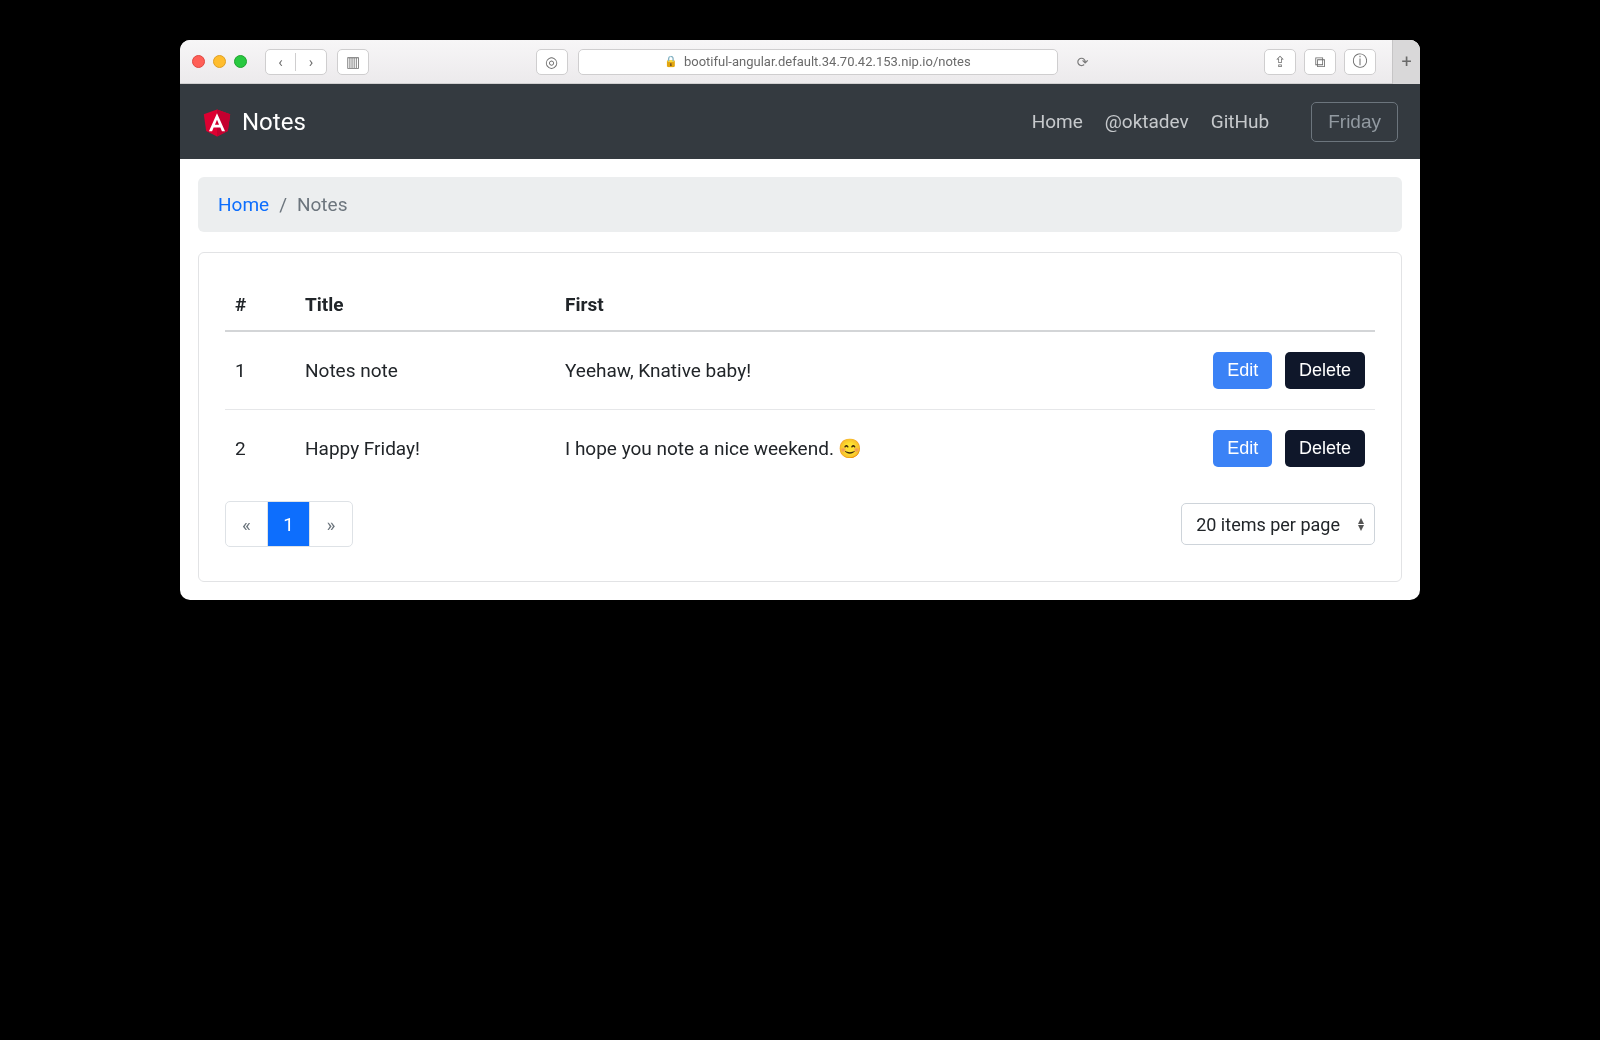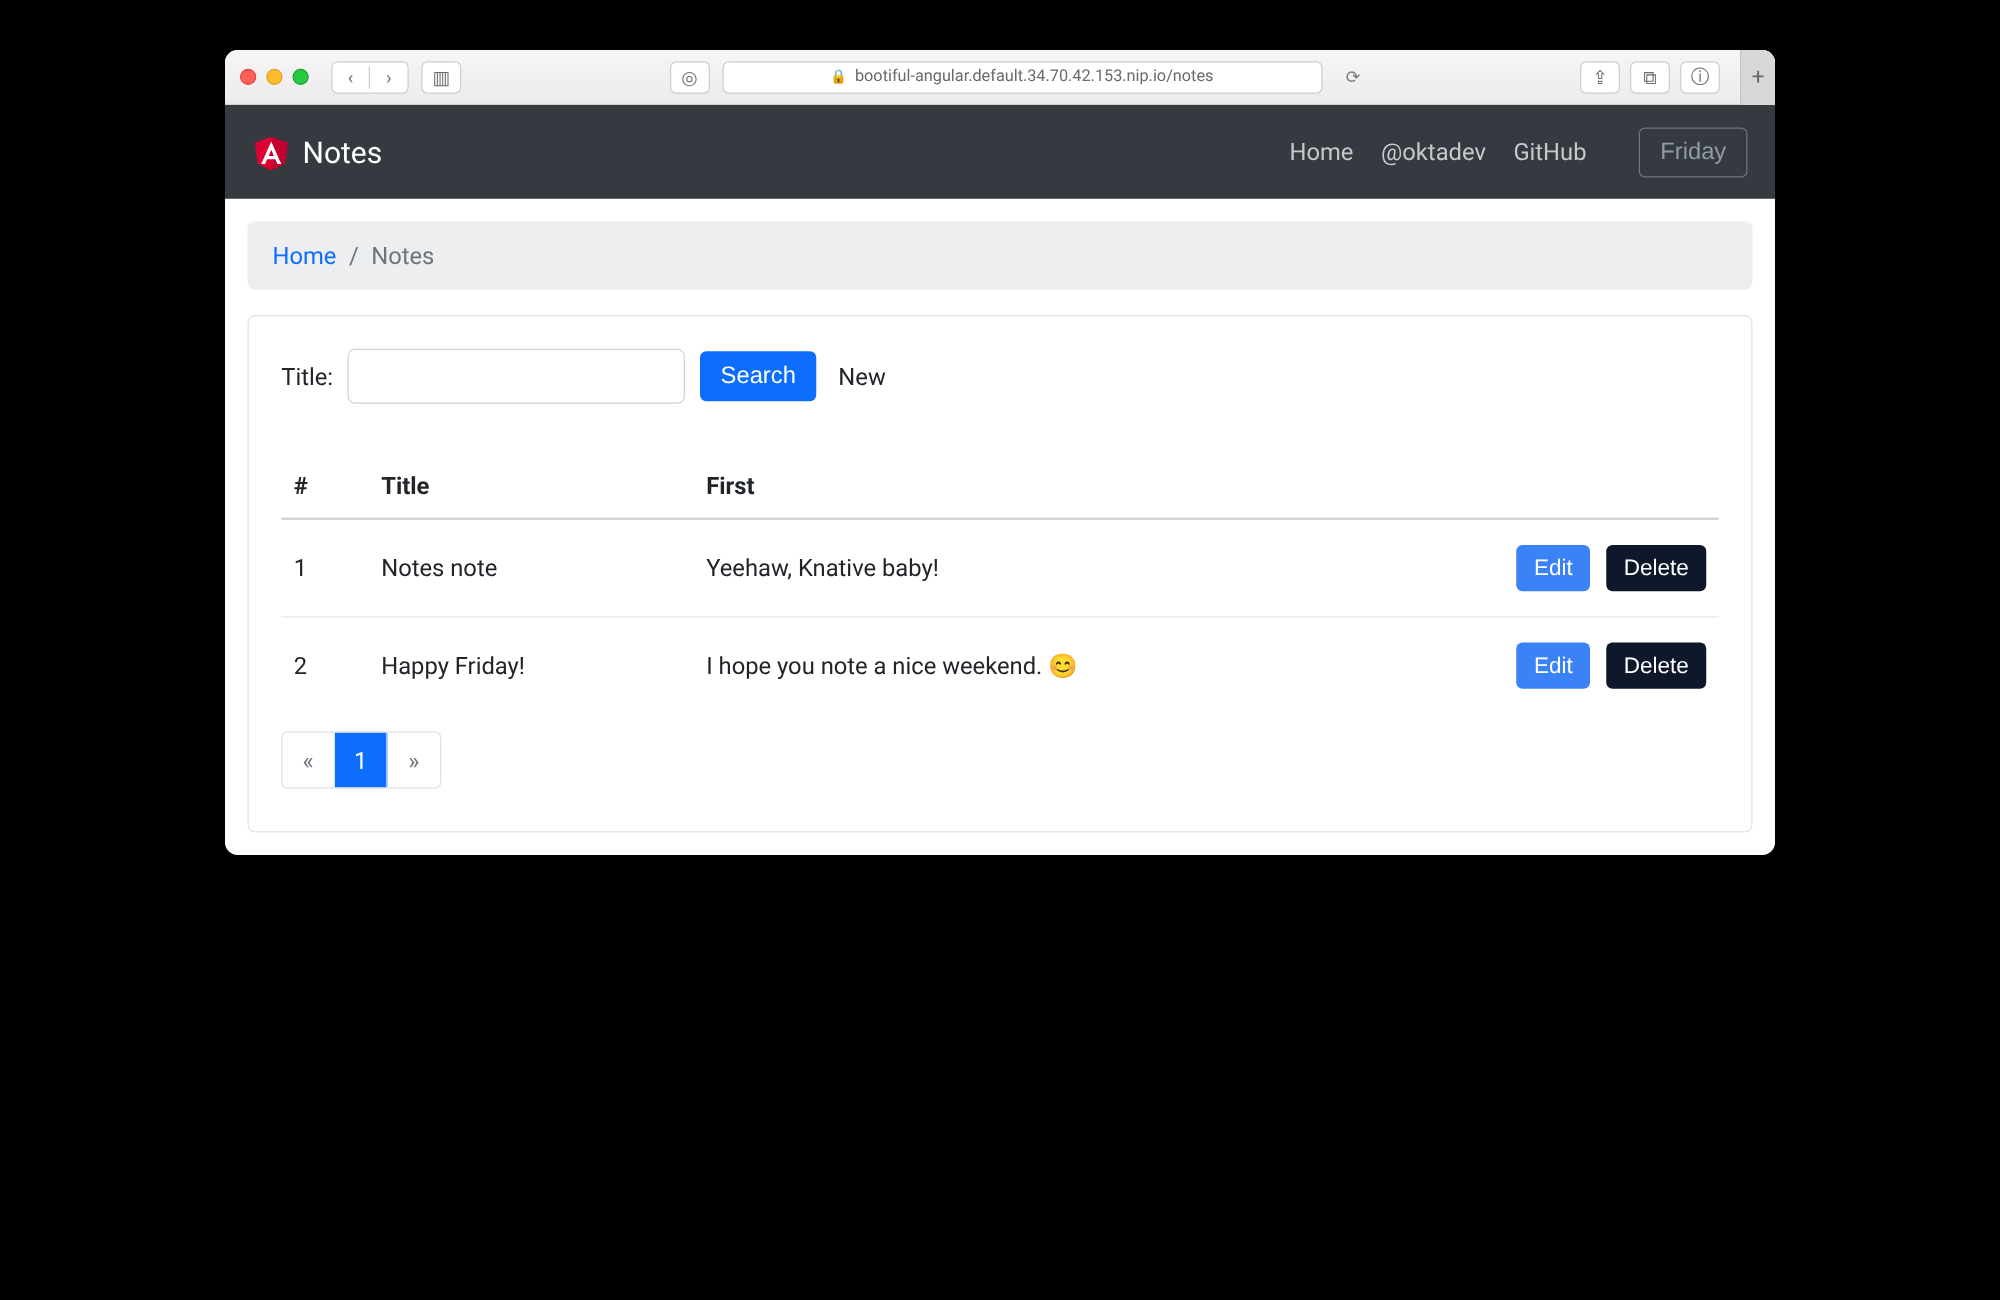--- a/index.html
+++ b/index.html
@@ -230,26 +230,20 @@
   <div class="content">
 
     <div class="breadcrumb-bar">
       <a href="#">Home</a>
       <span>/</span>
       <span>Notes</span>
     </div>
 
     <div class="card">
 
-      <div class="search-row">
-        <label>Title:</label>
-        <input class="search-input" type="text" value="" style="">
-        <button class="btn btn-primary">Search</button>
-        <a href="#" class="link-new">New</a>
-      </div>
 
       <table>
         <thead>
           <tr>
             <th style="width:70px">#</th>
             <th style="width:260px">Title</th>
             <th>First</th>
             <th style="width:220px"></th>
           </tr>
         </thead>
@@ -274,17 +268,21 @@
           </tr>
         </tbody>
       </table>
 
       <div class="table-footer">
         <div class="pagination">
           <span>«</span>
           <span class="active">1</span>
           <span>»</span>
         </div>
+        <div class="page-size">
+          <span>20 items per page</span>
+          <span class="chev">▴<br>▾</span>
+        </div>
       </div>
 
     </div>
   </div>
 </div>
 
 </body></html>

